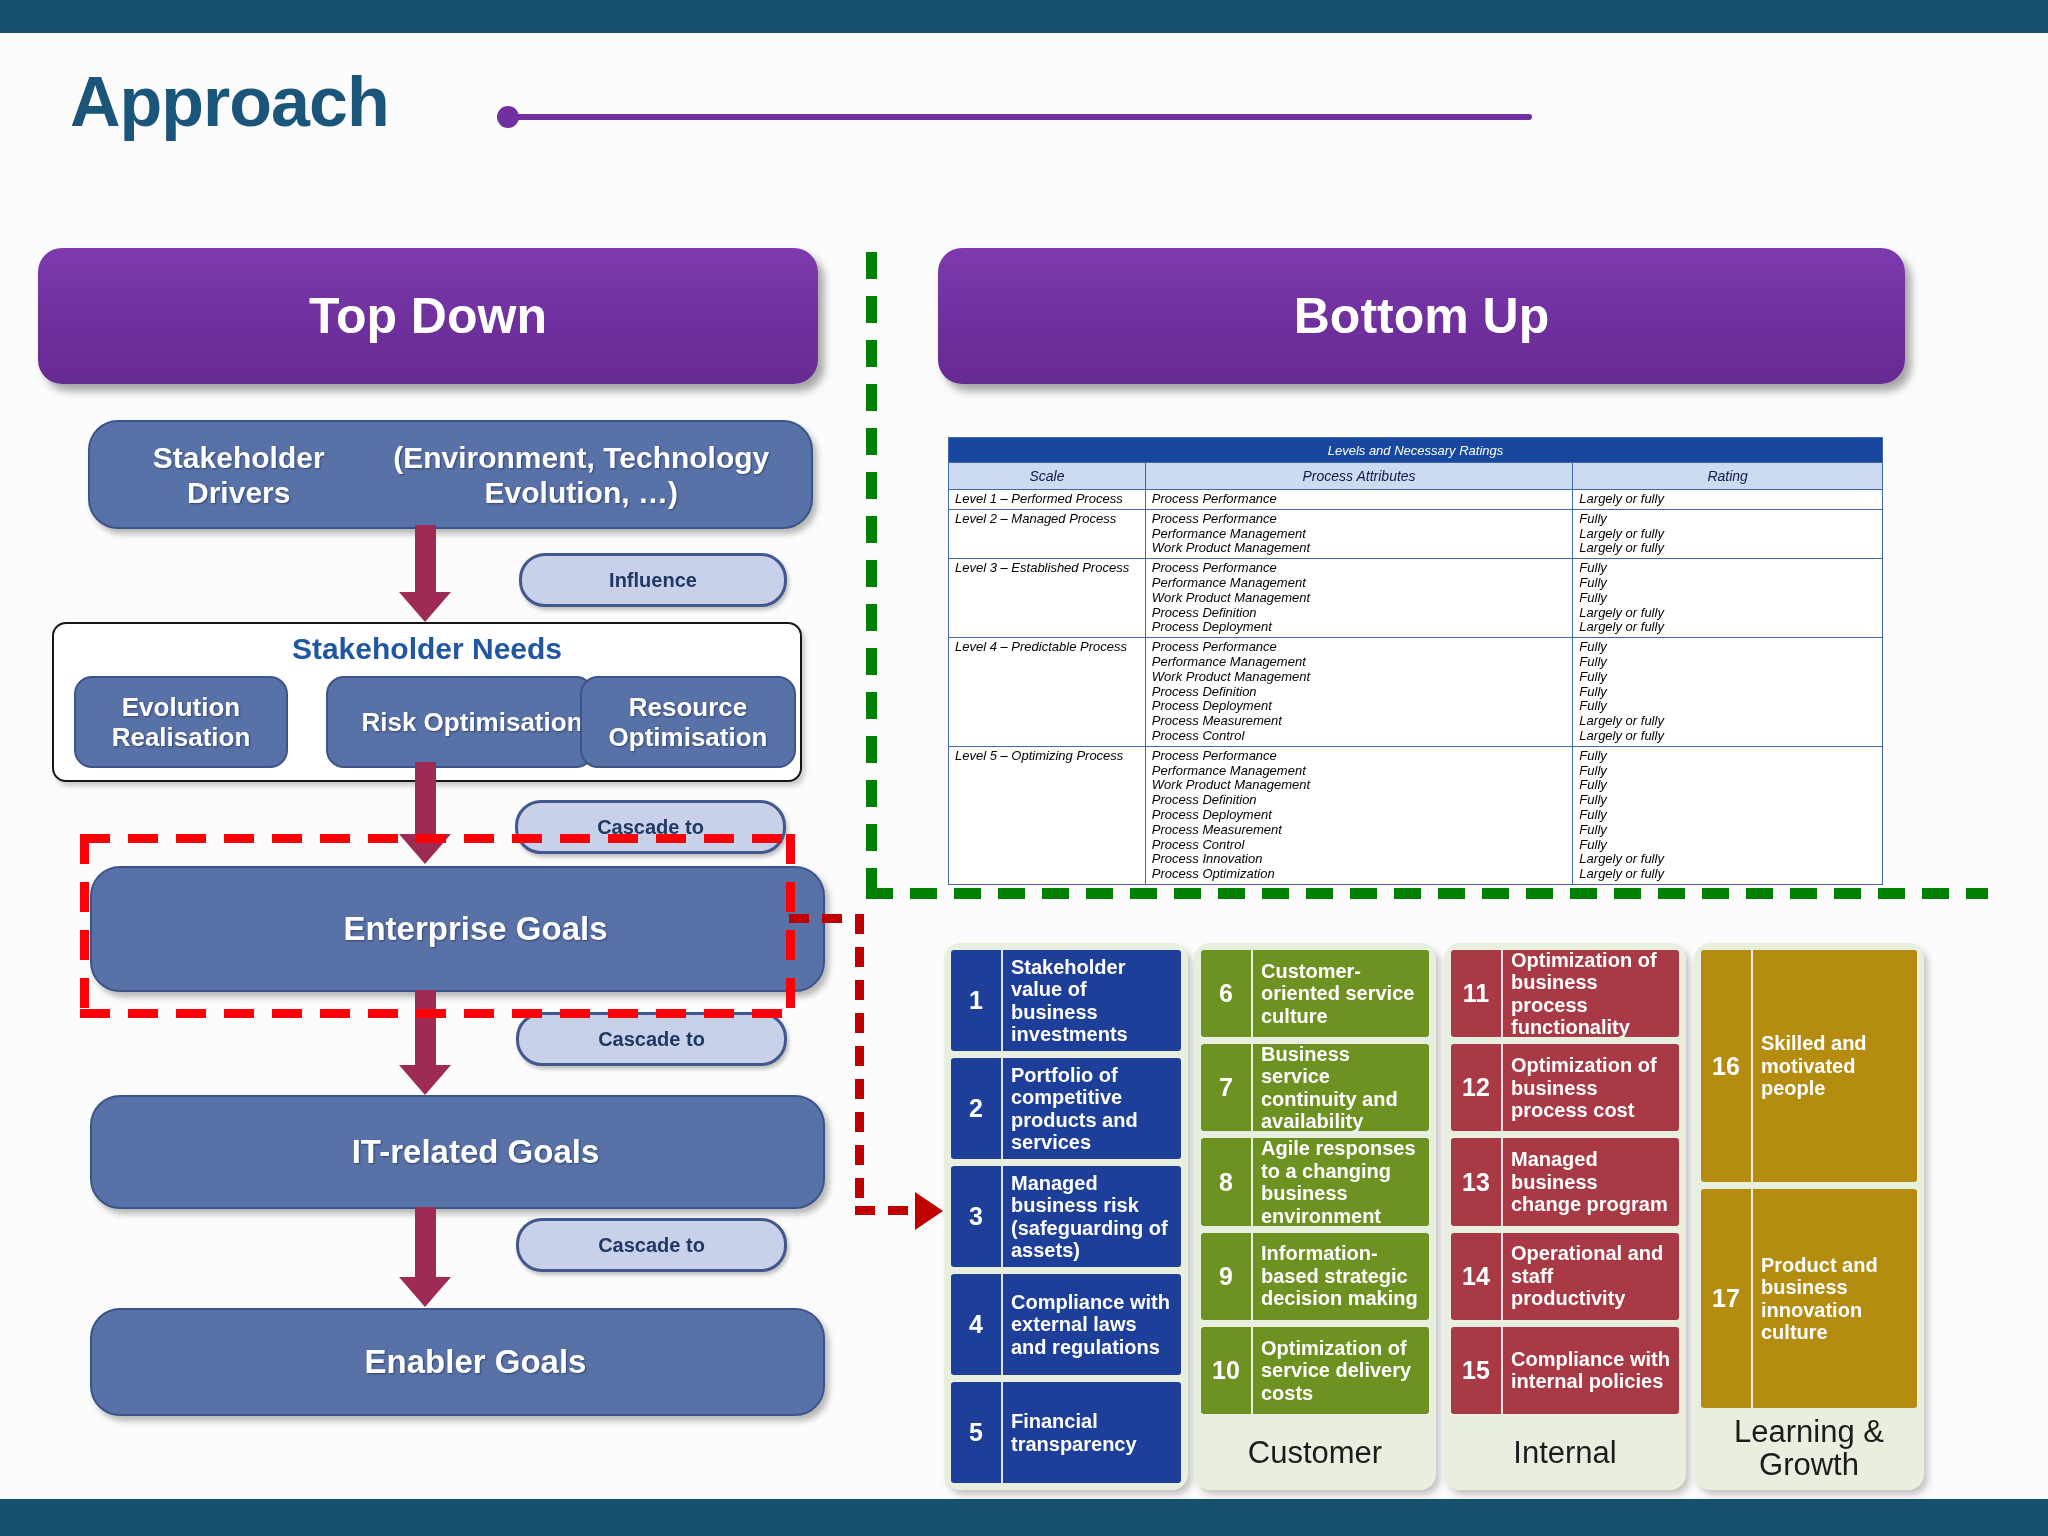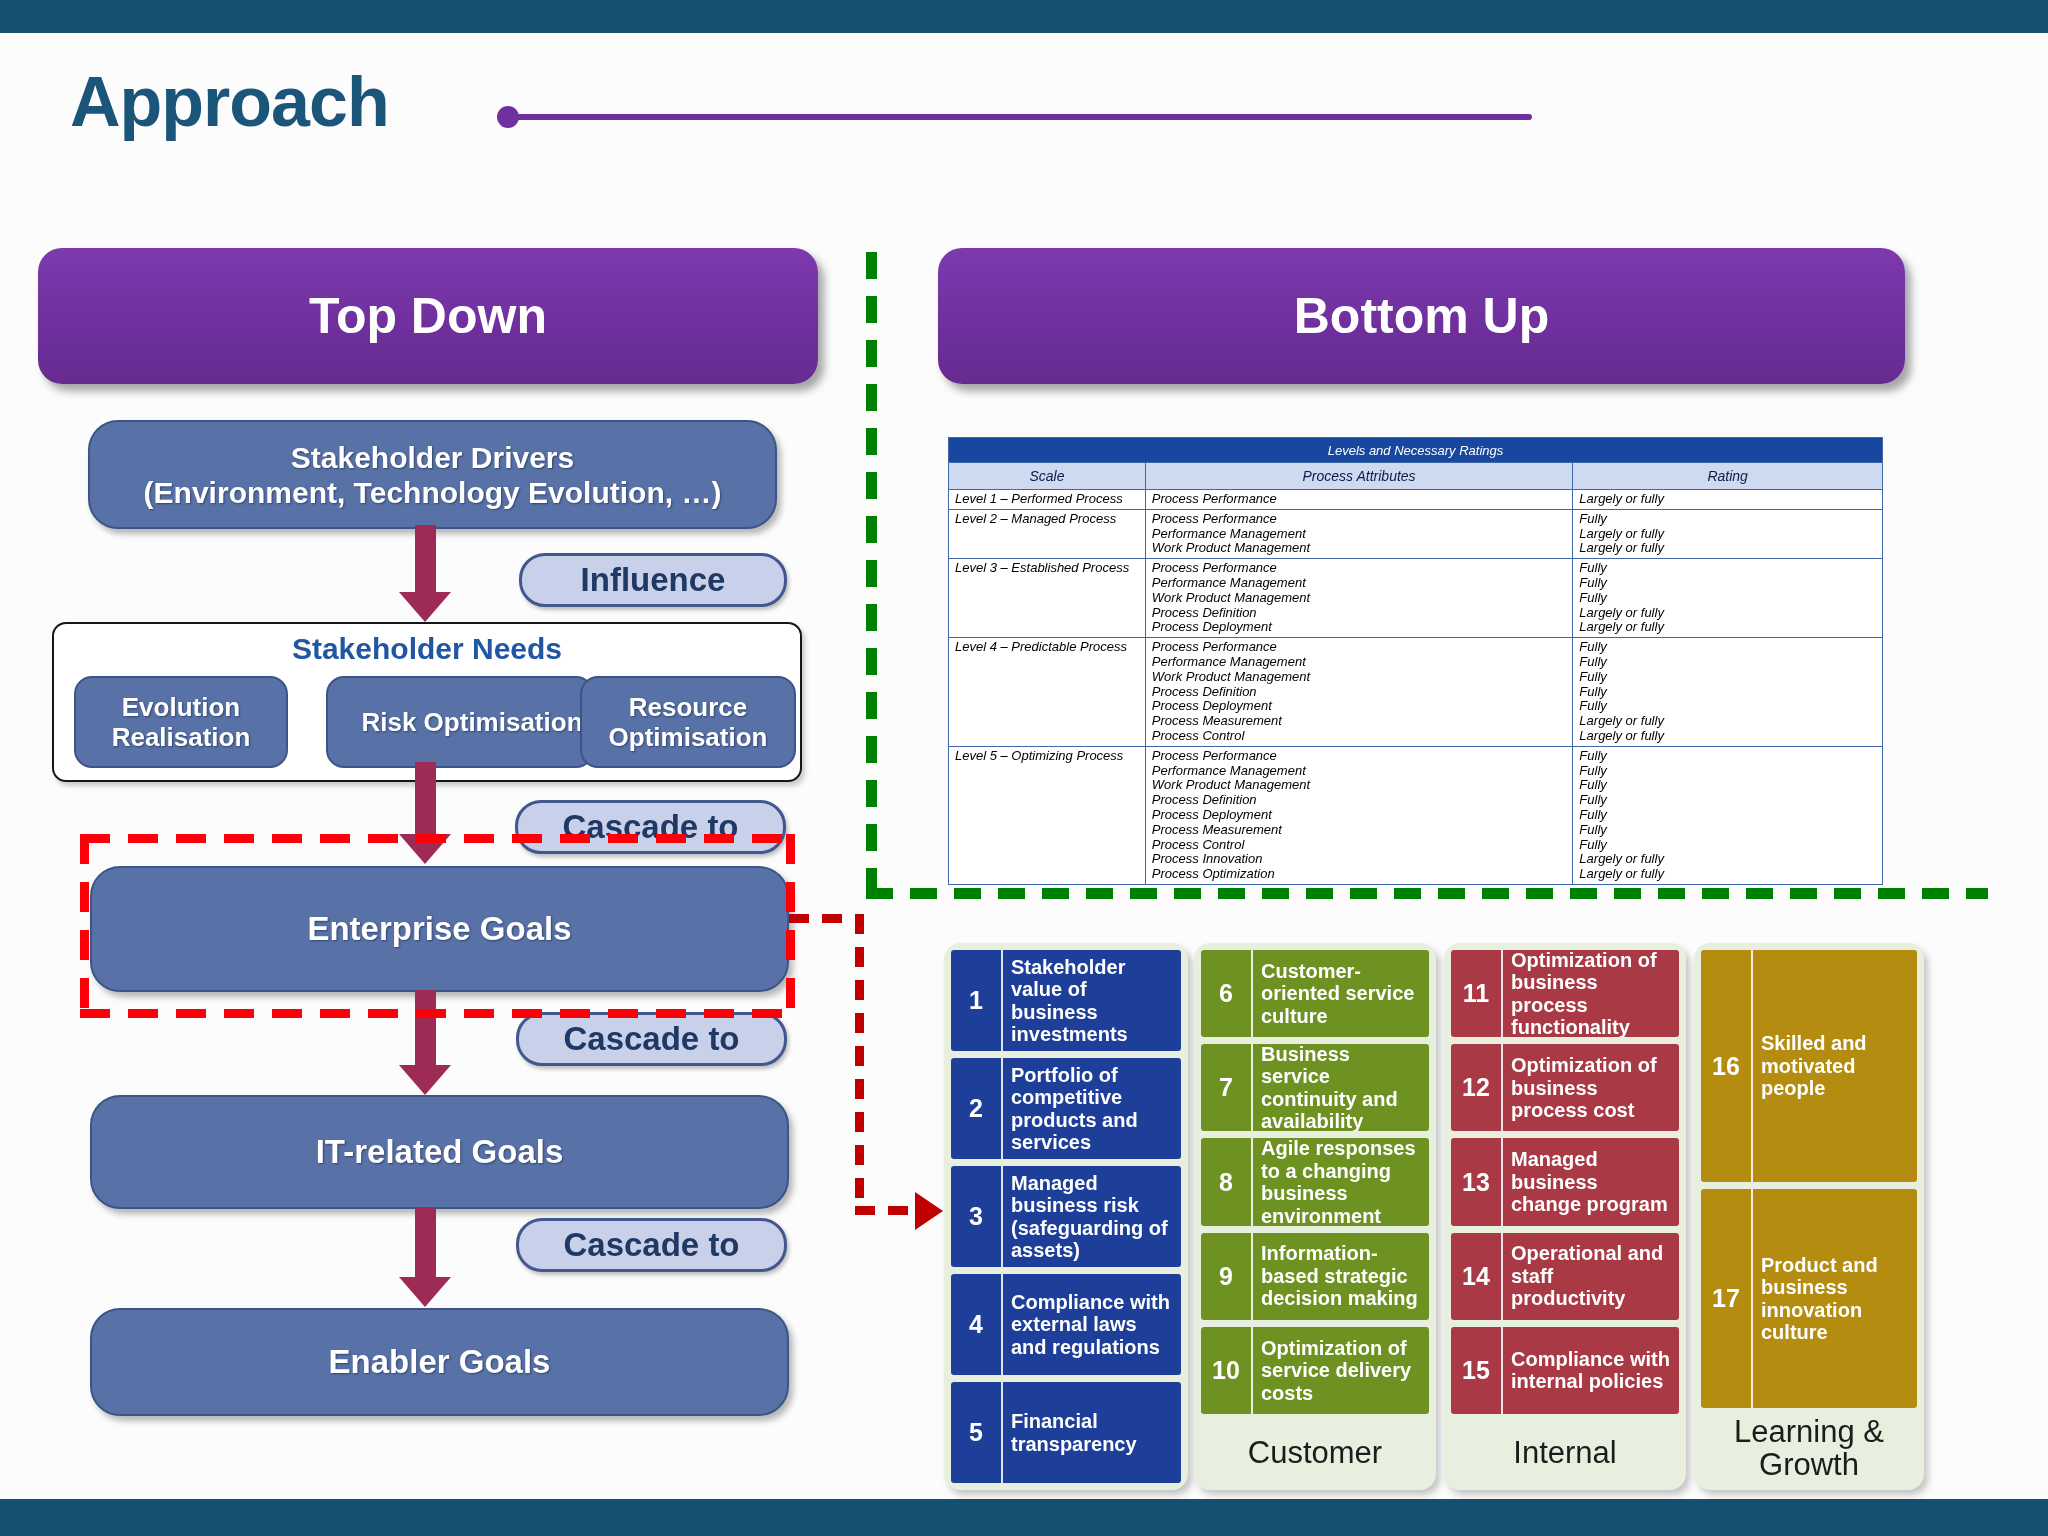--- a/index.html
+++ b/index.html
@@ -14,40 +14,40 @@
   .title-line{position:absolute;left:512px;top:114px;width:1020px;height:6px;background:#7030a0;border-radius:3px;}
 
   .banner{position:absolute;height:136px;border-radius:24px;color:#fff;font-weight:bold;font-size:50px;
           display:flex;align-items:center;justify-content:center;
           background:linear-gradient(180deg,#7d3aae 0%,#6e2f9c 60%,#662b91 100%);
           box-shadow:6px 7px 9px rgba(0,0,0,.35);}
   .banner.topdown{left:38px;top:248px;width:780px;}
   .banner.bottomup{left:938px;top:248px;width:967px;}
 
   .slatebox{position:absolute;background:#5872a8;border:2px solid #3d5488;color:#fff;font-weight:bold;
-            display:flex;flex-direction:column;align-items:center;justify-content:center;text-align:center;
-            box-shadow:4px 5px 6px rgba(0,0,0,.28);text-shadow:1px 1px 2px rgba(20,30,60,.55);}
+            display:flex;flex-direction:row;align-items:center;justify-content:center;text-align:center;
+            box-shadow:4px 5px 6px rgba(0,0,0,.28);text-shadow:1px 1px 2px rgba(20,30,60,.55);padding-left:36px;}
   .drivers{left:88px;top:420px;width:685px;height:105px;border-radius:30px;font-size:30px;line-height:35px;}
   .goalbox{left:90px;width:695px;border-radius:30px;font-size:33px;}
   .enterprise{top:866px;height:122px;}
   .itgoals{top:1095px;height:110px;}
   .enabler{top:1308px;height:104px;}
 
   .needs-wrap{position:absolute;left:52px;top:622px;width:746px;height:156px;background:#fff;
               border:2px solid #161616;border-radius:14px;box-shadow:3px 4px 5px rgba(0,0,0,.2);}
   .needs-title{margin-top:8px;text-align:center;font-size:30px;font-weight:bold;color:#2056a2;}
   .needbox{position:absolute;top:52px;height:88px;background:#5872a8;border:2px solid #3d5488;border-radius:18px;
            color:#fff;font-weight:bold;font-size:26px;line-height:30px;display:flex;align-items:center;
            justify-content:center;text-align:center;text-shadow:1px 1px 2px rgba(20,30,60,.55);}
   .need1{left:20px;width:210px;}
   .need2{left:272px;width:240px;padding-left:24px;}
   .need3{left:526px;width:212px;}
 
   .pill{position:absolute;height:48px;background:#c8d0ea;border:3px solid #42578e;border-radius:26px;
-        display:flex;align-items:center;justify-content:center;font-weight:bold;font-size:33px;color:#1f3864;
+        display:flex;align-items:center;justify-content:center;font-weight:bold;font-size:20px;color:#1f3864;
         box-shadow:2px 3px 4px rgba(0,0,0,.25);}
   .pill.influence{left:519px;top:553px;width:262px;}
   .pill.cascade1{left:515px;top:800px;width:265px;}
   .pill.cascade2{left:516px;top:1012px;width:265px;}
   .pill.cascade3{left:516px;top:1218px;width:265px;}
 
   .varrow{position:absolute;width:52px;display:flex;flex-direction:column;align-items:center;}
   .varrow .shaft{width:21px;flex:1;background:#9e2a56;}
   .varrow .head{width:0;height:0;border-left:26px solid transparent;border-right:26px solid transparent;
                 border-top:30px solid #9e2a56;}

